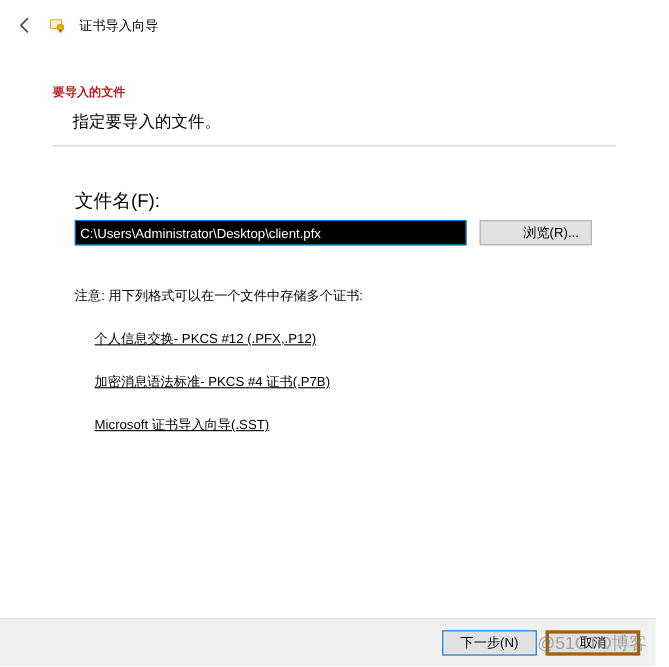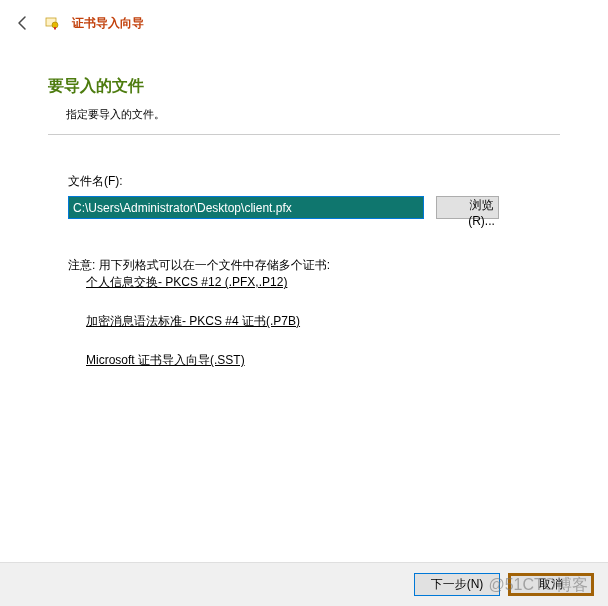--- a/index.html
+++ b/index.html
@@ -34,99 +34,99 @@
     }
     .cert-icon {
       width: 16px;
       height: 16px;
       display: flex;
       align-items: center;
       justify-content: center;
     }
     .title {
       font-size: 12px;
-      color: #c2410c;
-      font-weight: bold;
+      color: #000000;
     }
     .content {
       padding: 30px 48px 0 48px;
     }
     .section-title {
-      font-size: 16px;
+      font-size: 11px;
       font-weight: bold;
-      color: #4d7c0f;
+      color: #b91c1c;
       margin-bottom: 10px;
     }
     .section-desc {
-      font-size: 11px;
+      font-size: 15px;
       color: #000;
       padding-left: 18px;
       margin-bottom: 12px;
     }
     .divider {
       border: none;
       border-top: 1px solid #cccccc;
       margin: 0 48px 38px 48px;
     }
     .file-section {
       padding: 0 68px;
     }
     .file-label {
-      font-size: 12px;
+      font-size: 17px;
       color: #000;
       margin-bottom: 6px;
     }
     .file-row {
       display: flex;
       gap: 12px;
       align-items: center;
       margin-bottom: 38px;
     }
     .file-input {
       flex: 0 0 356px;
       height: 23px;
       border: 1px solid #0078d7;
       padding: 2px 4px;
       font-size: 12px;
       color: #ffffff;
-      background: #0f766e;
+      background: #000000;
       font-family: inherit;
     }
     .file-input::selection {
       background: #0078d7;
       color: #fff;
     }
     .browse-btn {
-      width: 63px;
+      width: 102px;
       height: 23px;
       border: 1px solid #adadad;
       background: #e1e1e1;
       font-size: 12px;
       cursor: pointer;
       font-family: inherit;
       padding-left: 28px;
     }
     .note-text {
       font-size: 12px;
       color: #000;
+      margin-bottom: 22px;
     }
     .format-list {
       padding-left: 18px;
       text-decoration: underline;
     }
     .format-item {
       font-size: 12px;
       color: #000;
       margin-bottom: 22px;
     }
     .footer {
       position: absolute;
       bottom: 0;
       left: 0;
-      right: 0;
+      right: 12px;
       height: 44px;
       border-top: 1px solid #dfdfdf;
       background: #f0f0f0;
       display: flex;
       justify-content: flex-end;
       align-items: center;
       padding-right: 14px;
       gap: 8px;
     }
     .footer-btn {

